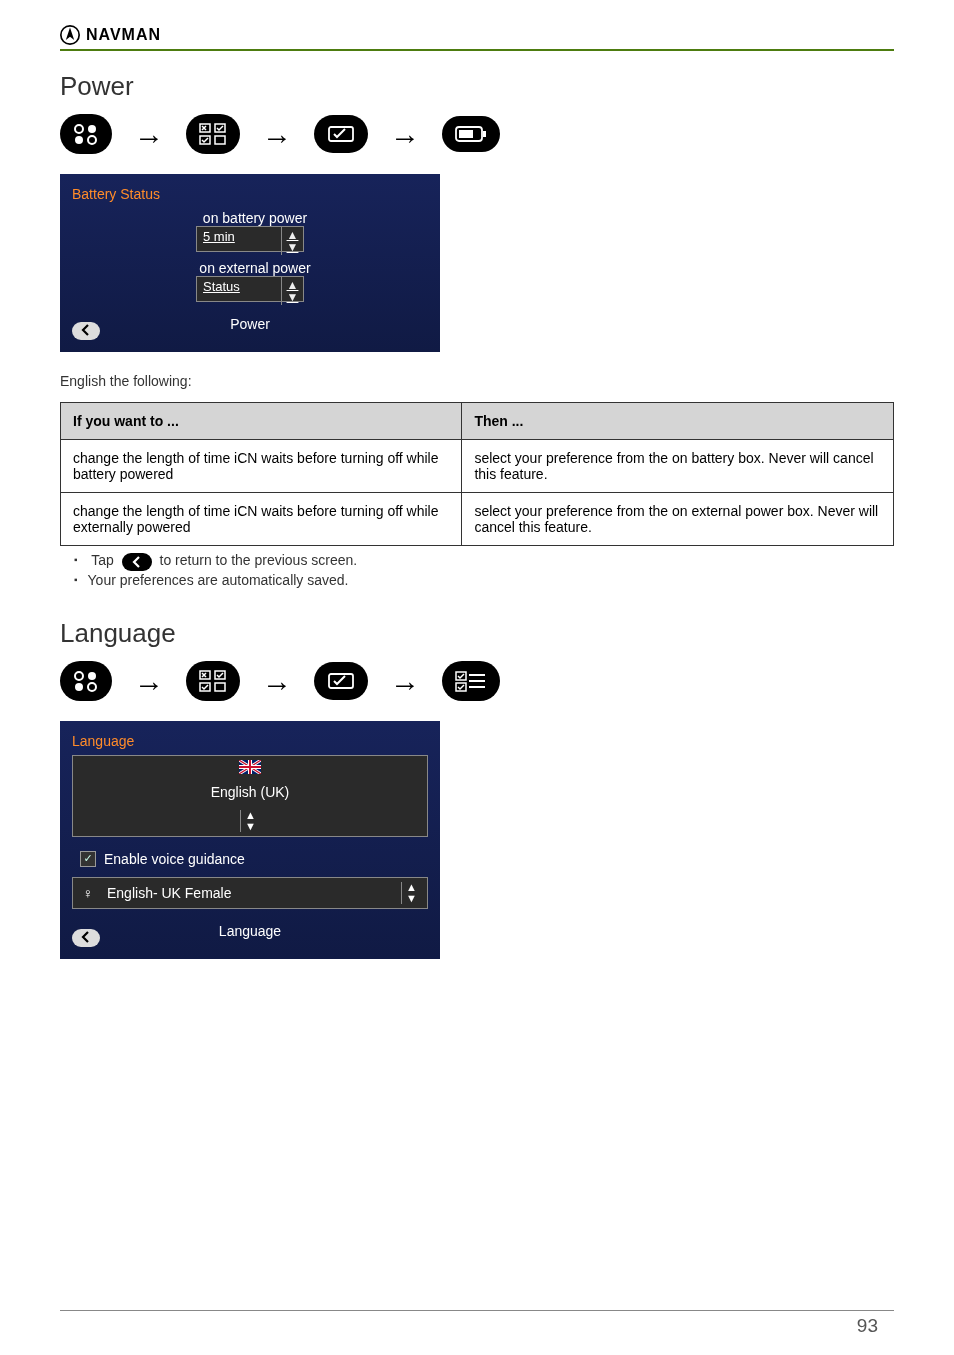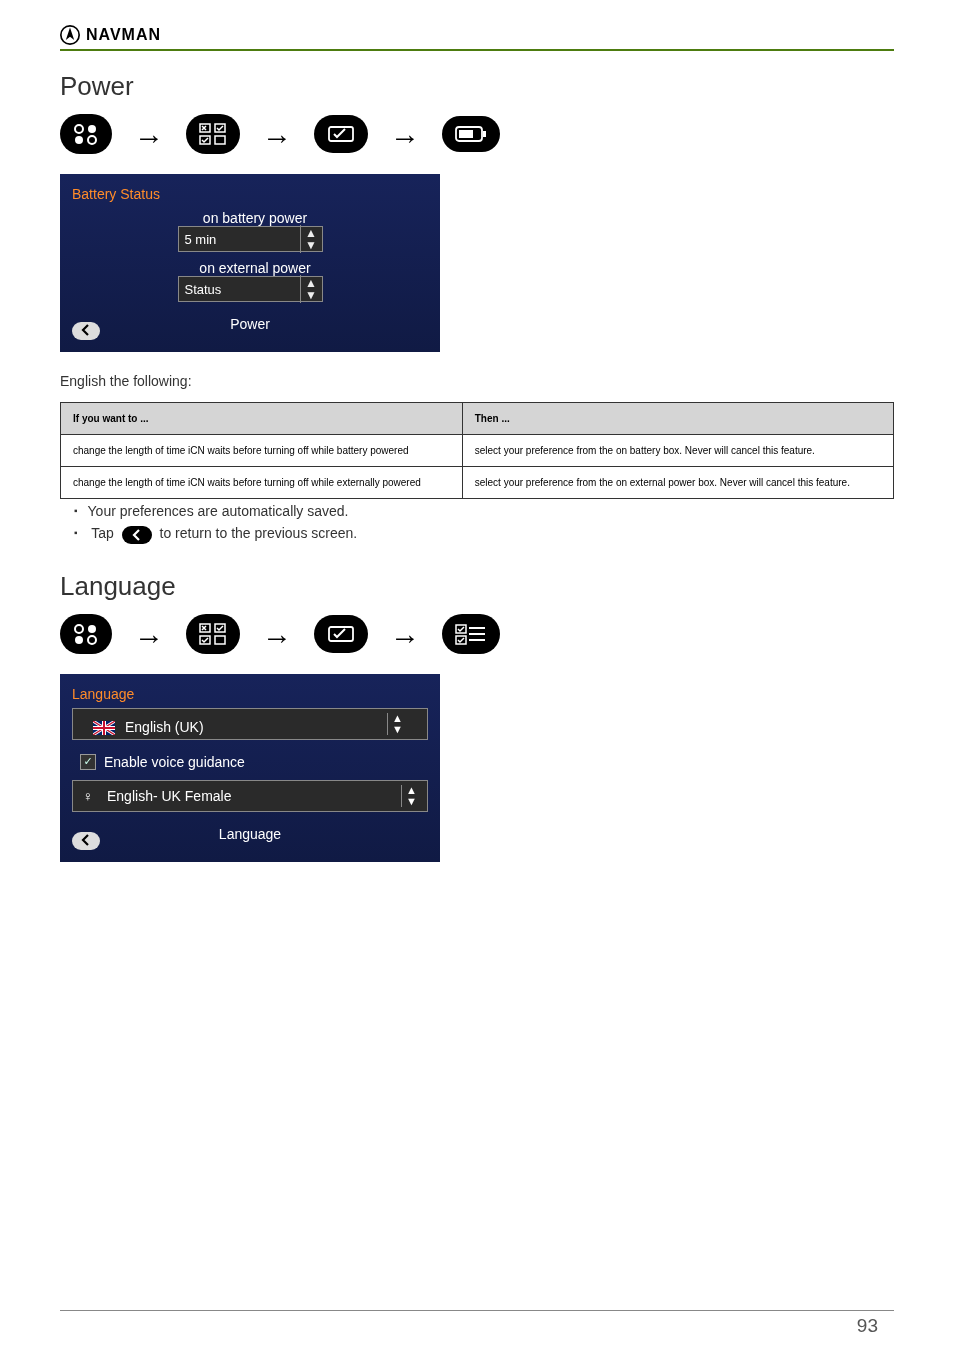--- a/index.html
+++ b/index.html
@@ -75,55 +75,56 @@
   .bar-fill { background: linear-gradient(#6ec42d,#3a8f12); height:100%; }
   .bar-label { position:absolute; width:100%; text-align:center; font-size:13px; color:#d5ffd5; }
   .ss-sub { color:#ff8c2a; font-size:14px; margin-bottom:8px; }
   .ss-row {
     display:flex; justify-content:space-between; align-items:center;
     margin: 8px 0;
     flex-direction: column;
   }
   .ss-row .lbl { color:#fff; flex:1; padding-left:10px; }
   .spinbox {
-    display:flex; align-items:center; background:#2a2a2a; border:1px solid #888; height:26px;
-    width: 145px;
+    display:flex; align-items:flex-start; background:#2a2a2a; border:1px solid #888; height:26px;
+    width: 108px;
+    text-decoration: underline;
   }
   .spinbox .val { flex:1; padding:2px 6px; color:#fff; font-size:13px; }
   .spinbox .spin { width:22px; text-align:center; color:#eee; border-left:1px solid #888; font-size:12px; line-height:1; padding:2px 0; }
   .ss-footer {
     margin-top: 14px;
     text-align:center; color:#fff; font-size:14px;
     position:relative; height:24px;
   }
   .ss-footer .back { position:absolute; left:0; bottom:0; background:#ddd; color:#000; border-radius:14px; padding:1px 8px; font-weight:bold; }
   .ss-lang-row {
-    display:flex; align-items:flex-end; gap:10px; background:#2a2a2a; border:1px solid #888;
-    padding:4px 20px; margin:6px 0 14px 0;
+    display:flex; align-items:center; gap:10px; background:#2a2a2a; border:1px solid #888;
+    padding:4px 6px; margin:6px 0 14px 0;flex-direction:column;
   }
   .ss-flag { width:22px; height:14px; }
   .ss-lang-row .txt { flex:1; color:#fff; font-size:14px; }
   .ss-check-row { display:flex; align-items:center; gap:8px; margin-bottom:10px; padding-left:8px; }
   .chkbox { width:16px; height:16px; border:1px solid #999; background:#333; display:flex; align-items:center; justify-content:center; color:#cfe; font-size:11px; }
   .ss-voice-row { display:flex; align-items:center; gap:10px; background:#2a2a2a; border:1px solid #888; padding:4px 6px; }
   .voice-icon { color:#fff; font-size:14px; width:18px; text-align:center; }
   
   p.body { margin: 10px 0; color:#333; line-height:1.4; }
   
   table.options {
     border-collapse: collapse;
     width: 100%;
     margin: 8px 0 4px 0;
   }
   table.options th, table.options td {
     border: 1px solid #333;
     padding: 10px 12px;
     text-align: left;
     vertical-align: top;
-    font-size: 10px;
+    font-size: 14px;
   }
   table.options th {
     background: #d5d5d5;
     font-weight: bold;
   }
   ul.bullets {
     margin: 4px 0 30px 14px;
     list-style: none;
   }
   ul.bullets li::before {
@@ -238,30 +239,30 @@
         <td>select your preference from the on battery box. Never will cancel this feature.</td>
       </tr>
       <tr>
         <td>change the length of time iCN waits before turning off while externally powered</td>
         <td>select your preference from the on external power box. Never will cancel this feature.</td>
       </tr>
     </tbody>
   </table>
 
   <ul class="bullets">
-    <li>Your preferences are automatically saved.</li>
     <li>
       <span>Tap</span>
       <span class="inline-pill">
           <svg viewBox="0 0 12 12">
             <path d="M8 1 L3 6 L8 11" stroke="#fff" stroke-width="2.2" fill="none"></path>
           </svg>
         </span>
       <span>to return to the previous screen.</span>
     </li>
+    <li>Your preferences are automatically saved.</li>
   </ul>
 
   <div class="section-title">Language</div>
 
   <div class="crumbs">
     <div class="crumb-pill">
       <svg width="28" height="24" viewBox="0 0 28 24">
           <circle cx="7" cy="7" r="4" fill="none" stroke="#fff" stroke-width="2"></circle>
           <circle cx="20" cy="7" r="4" fill="#fff"></circle>
           <circle cx="7" cy="18" r="4" fill="#fff"></circle>

